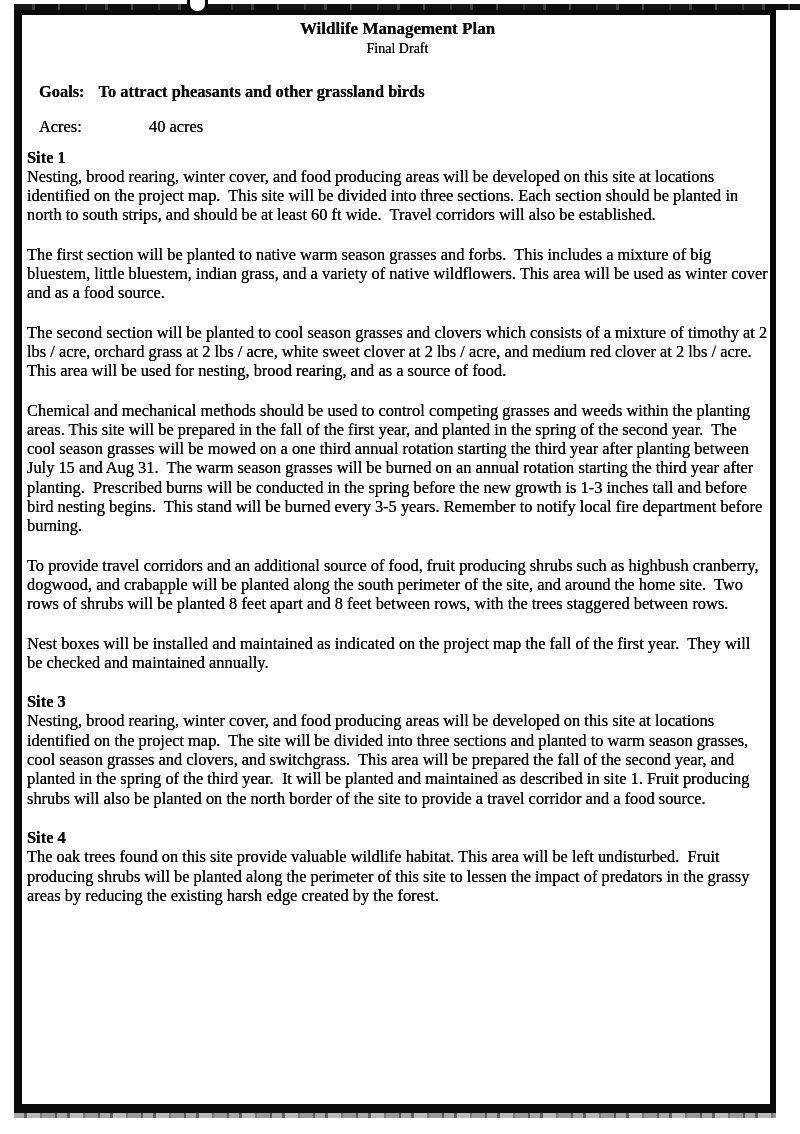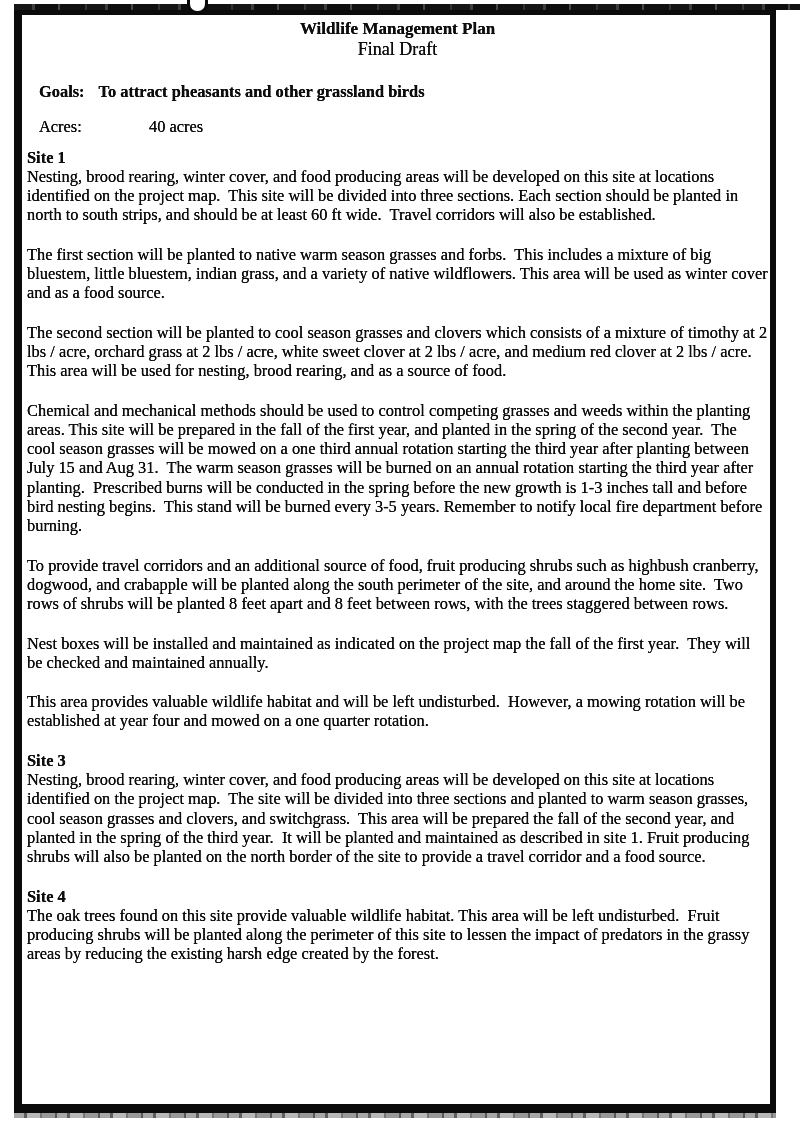--- a/index.html
+++ b/index.html
@@ -27,21 +27,21 @@
   }
   .page{
     position:absolute;left:14px;top:10px;width:762px;height:1103px;
     box-sizing:border-box;background:#ffffff;
     border:solid #0b0b0b;border-width:5px 6px 9px 8px;
     padding:4px 2px 16px 5px;z-index:2;
     font-size:16.4px;line-height:19.3px;
     text-shadow:0 0 0.4px #000;
   }
   .title{font-weight:bold;font-size:17px;text-align:center;line-height:20px;}
-  .subtitle{font-size:18px;text-align:center;line-height:20px;margin-bottom:23px;}
+  .subtitle{font-size:14px;text-align:center;line-height:20px;margin-bottom:23px;}
   .goals{font-weight:bold;padding-left:12px;margin-bottom:16px;}
   .goals .lbl{margin-right:14px;}
   .acres{padding-left:12px;margin-bottom:11px;}
   .acres-lbl{display:inline-block;width:110px;}
   .heading{font-weight:bold;}
   p{margin:0 0 20px;white-space:pre-wrap;}
   .section:last-child p{margin-bottom:8px;}
 </style>
 </head>
 <body>
@@ -62,21 +62,20 @@
     <div class="heading">Site 1</div>
     <p>Nesting, brood rearing, winter cover, and food producing areas will be developed on this site at locations identified on the project map.  This site will be divided into three sections. Each section should be planted in north to south strips, and should be at least 60 ft wide.  Travel corridors will also be established.</p>
     <p>The first section will be planted to native warm season grasses and forbs.  This includes a mixture of big bluestem, little bluestem, indian grass, and a variety of native wildflowers. This area will be used as winter cover and as a food source.</p>
     <p>The second section will be planted to cool season grasses and clovers which consists of a mixture of timothy at 2 lbs / acre, orchard grass at 2 lbs / acre, white sweet clover at 2 lbs / acre, and medium red clover at 2 lbs / acre.  This area will be used for nesting, brood rearing, and as a source of food.</p>
     <p>Chemical and mechanical methods should be used to control competing grasses and weeds within the planting areas. This site will be prepared in the fall of the first year, and planted in the spring of the second year.  The cool season grasses will be mowed on a one third annual rotation starting the third year after planting between July 15 and Aug 31.  The warm season grasses will be burned on an annual rotation starting the third year after planting.  Prescribed burns will be conducted in the spring before the new growth is 1-3 inches tall and before bird nesting begins.  This stand will be burned every 3-5 years. Remember to notify local fire department before burning.</p>
     <p>To provide travel corridors and an additional source of food, fruit producing shrubs such as highbush cranberry, dogwood, and crabapple will be planted along the south perimeter of the site, and around the home site.  Two rows of shrubs will be planted 8 feet apart and 8 feet between rows, with the trees staggered between rows.</p>
     <p>Nest boxes will be installed and maintained as indicated on the project map the fall of the first year.  They will be checked and maintained annually.</p>
   </div>
 
   <div class="section">
-    <p>This area provides valuable wildlife habitat and will be left undisturbed.  However, a mowing rotation will be established at year four and mowed on a one quarter rotation.</p>
   </div>
 
   <div class="section">
     <div class="heading">Site 3</div>
     <p>Nesting, brood rearing, winter cover, and food producing areas will be developed on this site at locations identified on the project map.  The site will be divided into three sections and planted to warm season grasses, cool season grasses and clovers, and switchgrass.  This area will be prepared the fall of the second year, and planted in the spring of the third year.  It will be planted and maintained as described in site 1. Fruit producing shrubs will also be planted on the north border of the site to provide a travel corridor and a food source.</p>
   </div>
 
   <div class="section">
     <div class="heading">Site 4</div>
     <p>The oak trees found on this site provide valuable wildlife habitat. This area will be left undisturbed.  Fruit producing shrubs will be planted along the perimeter of this site to lessen the impact of predators in the grassy areas by reducing the existing harsh edge created by the forest.</p>

